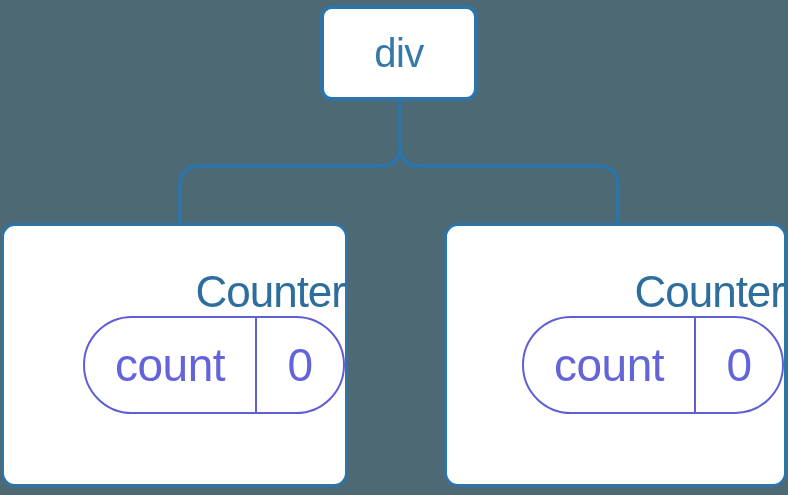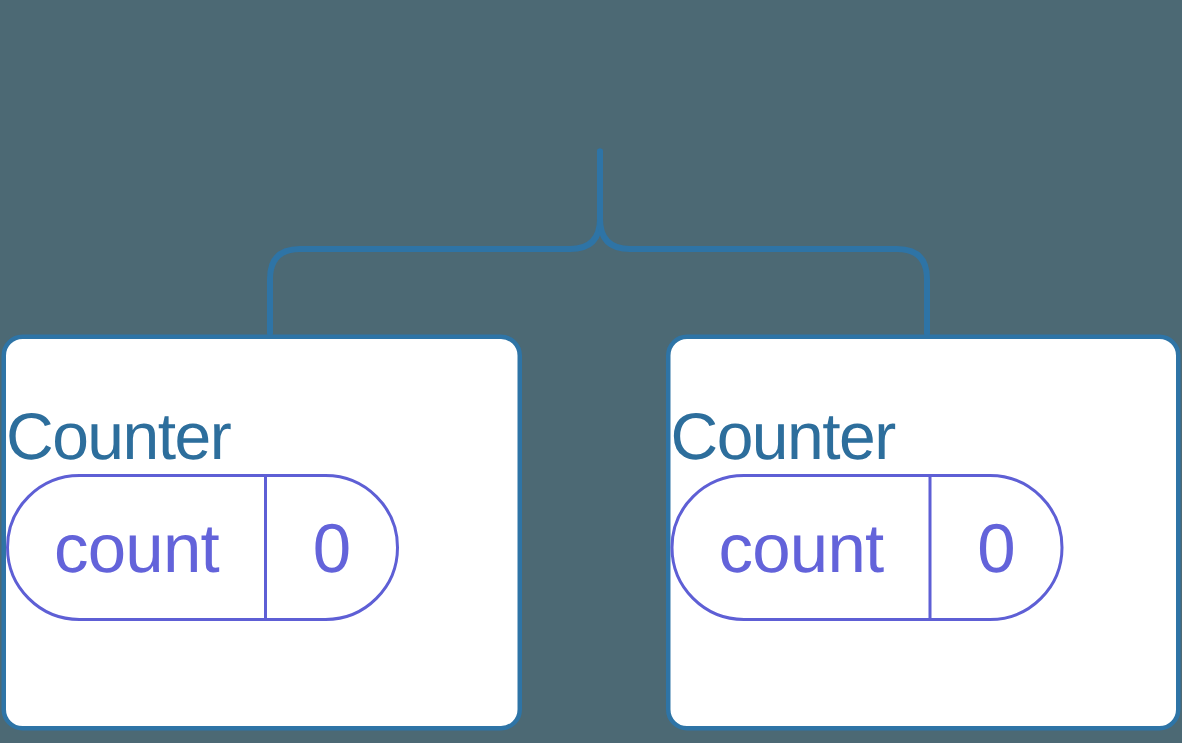--- a/index.html
+++ b/index.html
@@ -55,21 +55,21 @@
   }
   .counter-card {
     position: absolute;
     top: 223px;
     height: 264px;
     background: var(--node-fill);
     border: 3px solid var(--node-stroke);
     border-radius: 14px;
     display: flex;
     flex-direction: column;
-    align-items: flex-start;
+    align-items: flex-end;
   }
   .counter-card.left  { left: 1px;   width: 347px; }
   .counter-card.right { left: 444px; width: 343px; }
   .card-title {
     margin-top: 42px;
     font-size: 44px;
     font-weight: 500;
     letter-spacing: -1px;
     line-height: 1.1;
     color: var(--title-color);
@@ -106,20 +106,23 @@
 </head>
 <body>
 
 <div class="canvas">
 
   <svg class="connector-svg" viewBox="0 0 788 495" xmlns="http://www.w3.org/2000/svg">
     <path d="M 400 101 L 400 146 Q 400 166 380 166 L 200 166 Q 180 166 180 186 L 180 222"></path>
     <path d="M 400 101 L 400 146 Q 400 166 420 166 L 598 166 Q 618 166 618 186 L 618 222"></path>
   </svg>
 
+  <div class="root-node">
+    <span class="root-label">div</span>
+  </div>
 
   <div class="counter-card left">
     <div class="card-title">Counter</div>
     <div class="state-pill">
       <div class="state-key-cell">
         <span class="state-key">count</span>
       </div>
       <div class="state-value-cell">
         <span class="state-value">0</span>
       </div>

